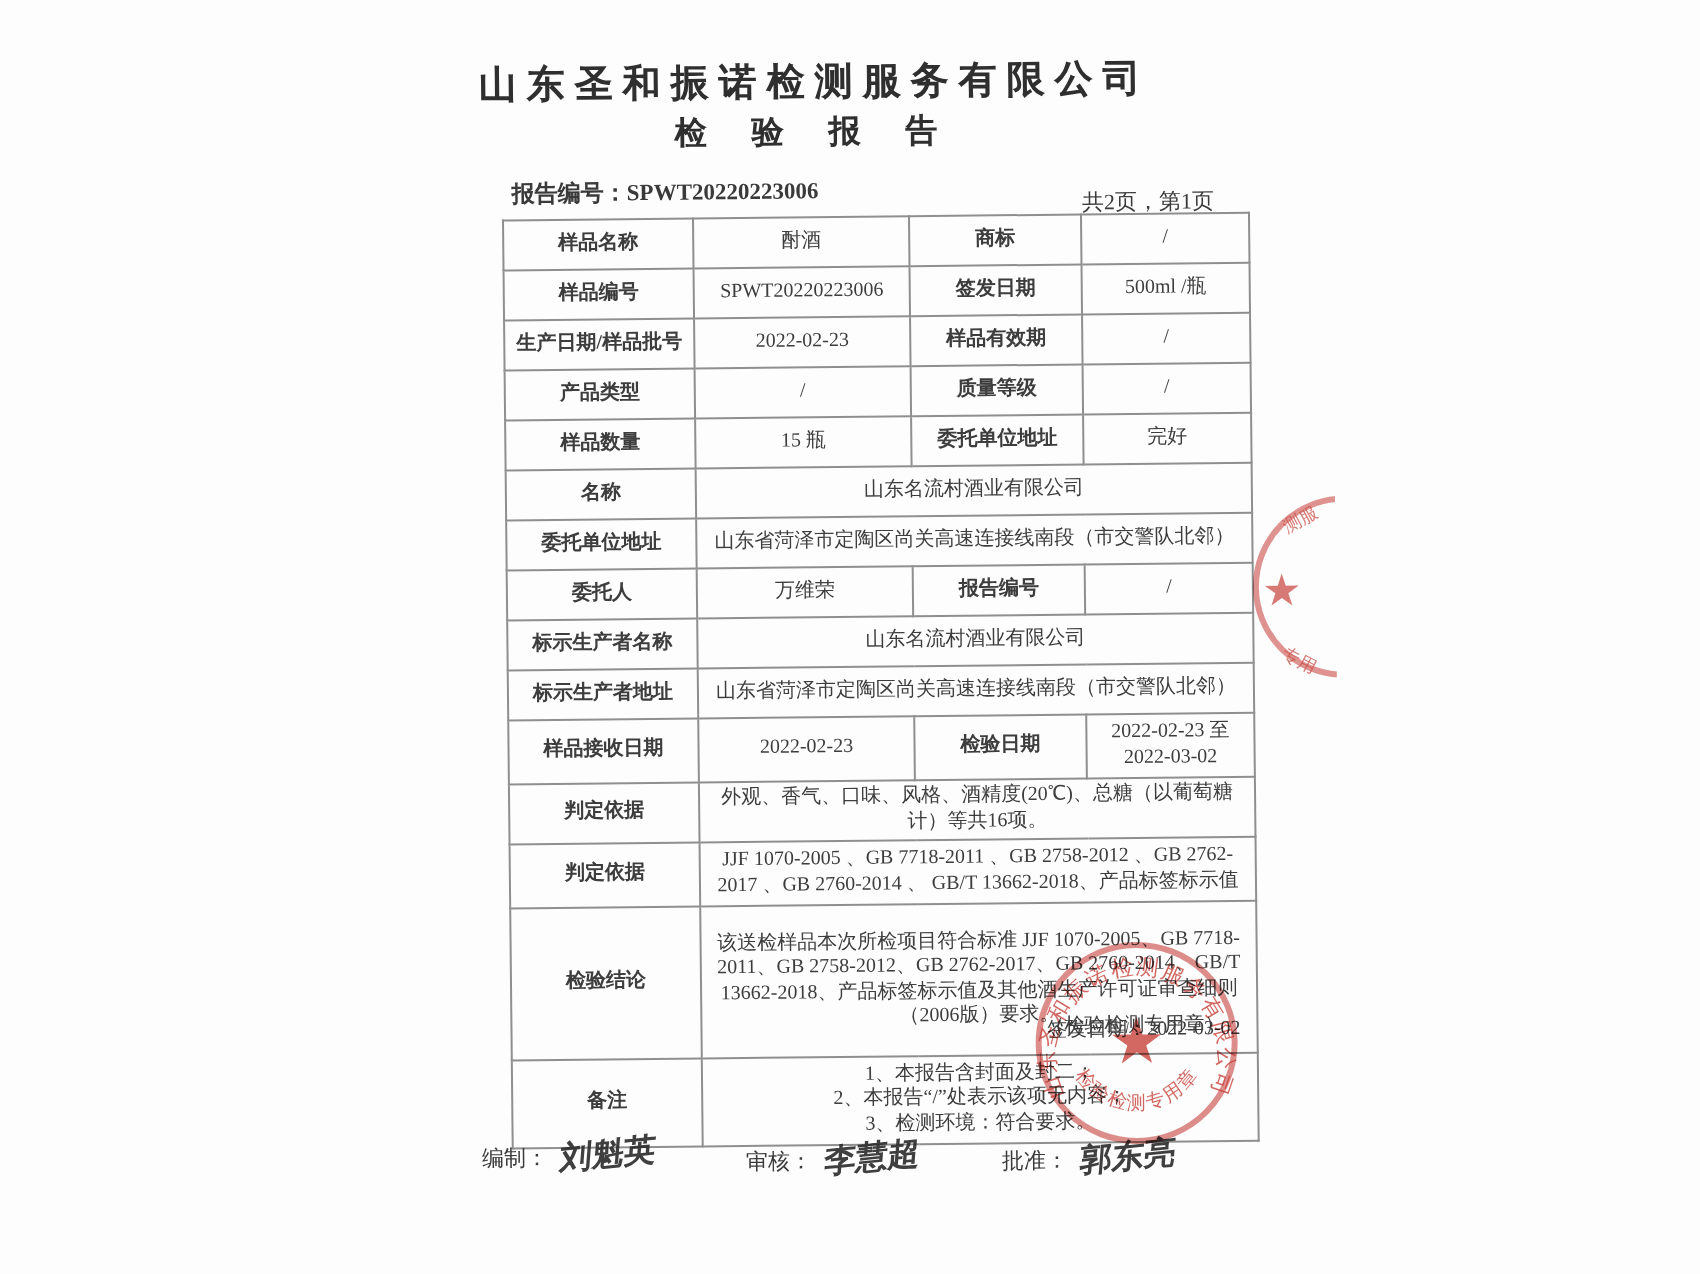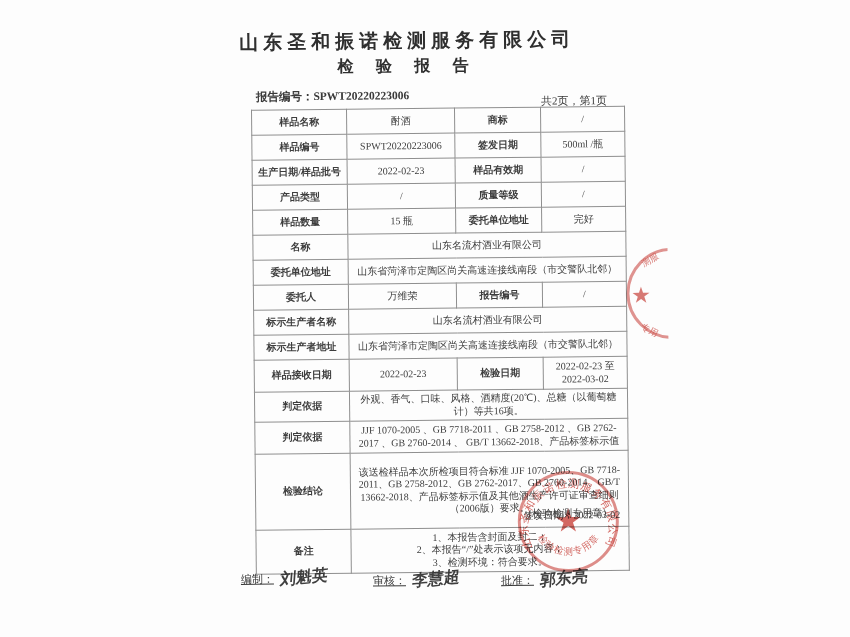--- a/index.html
+++ b/index.html
@@ -32,21 +32,21 @@
     padding:1px 3px;line-height:1.25;
   }
   td.lbl{font-weight:bold;}
   td.left{text-align:left;padding-left:6px;}
   .pre{white-space:pre-line;}
   tr.h25{height:25px;} tr.h32{height:32px;} tr.h30{height:30px;} tr.h76{height:76px;} tr.h44{height:44px;}
   td.concl{position:relative;vertical-align:top;text-align:left;padding:3px 6px;}
   .stamp-note{position:absolute;right:16px;bottom:7px;font-size:10px;color:#3d3d3d;}
   .sign-date{position:absolute;right:8px;bottom:5px;font-size:10px;color:#3d3d3d;padding-left:16px;}
   .sig-row span{display:inline-block;}
-  .sig-label{font-size:11px;color:#3a3a3a;text-decoration:underline;}
+  .sig-label{font-size:11px;color:#3a3a3a;}
   .sig-name{
     font-family:cursive;
     font-size:16px;font-weight:bold;color:#2b2b2b;
     transform:rotate(-5deg) skewX(-10deg);opacity:.9;margin-left:6px;
   }
   .sig-prepared{position:absolute;top:566px;left:238px;}
   .sig-reviewed{position:absolute;top:569px;left:370px;}
   .sig-approved{position:absolute;top:570px;left:498px;}
   .stamp-main{position:absolute;top:470px;left:513px;width:106px;height:106px;mix-blend-mode:multiply;opacity:.9;}
   .stamp-edge-wrap{position:absolute;top:247px;left:626px;width:42px;height:98px;overflow:hidden;mix-blend-mode:multiply;opacity:.85;}

